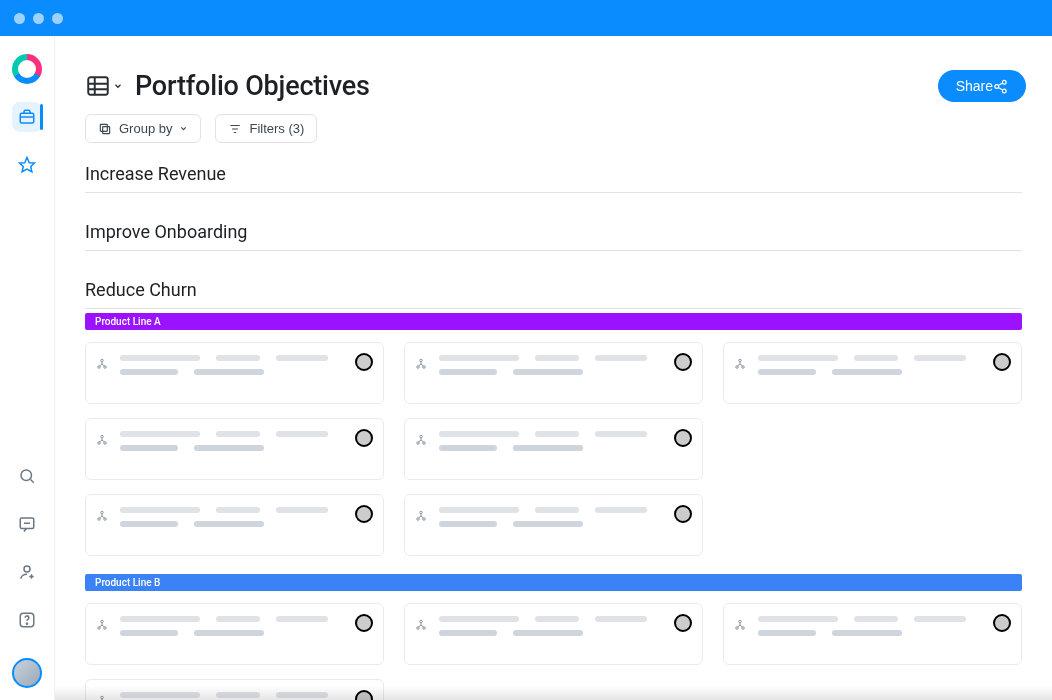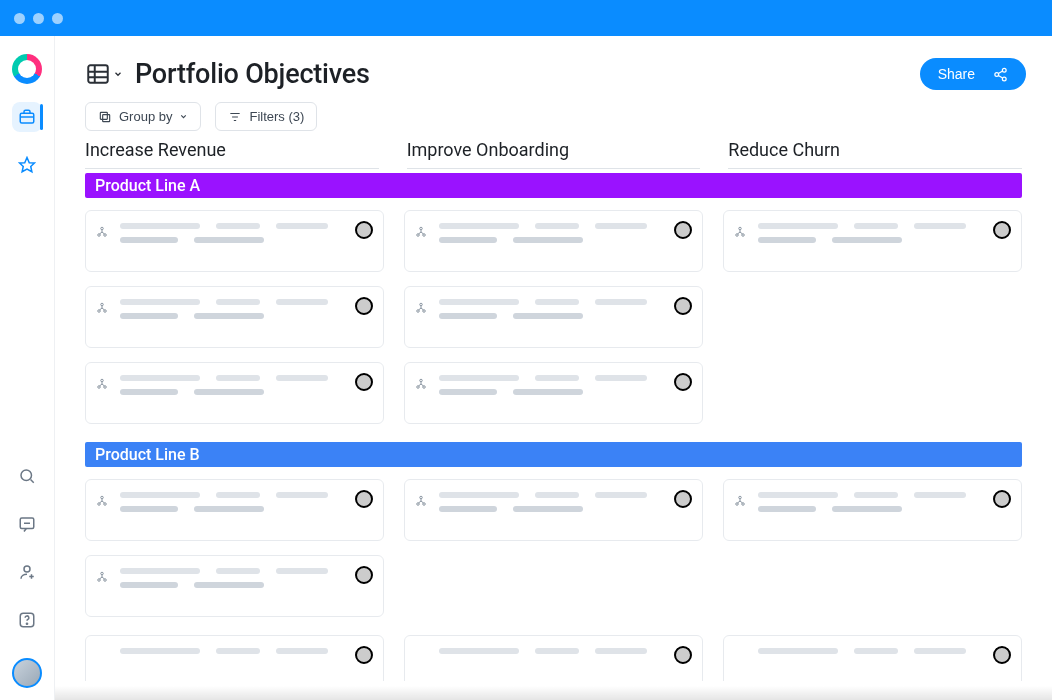--- a/index.html
+++ b/index.html
@@ -100,20 +100,21 @@
       flex: 1;
       padding: 22px 26px 0 30px;
       overflow: hidden;
       position: relative;
     }
     .header-row {
       display: flex;
       align-items: flex-start;
       justify-content: space-between;
       margin-bottom: 12px;
+      margin-top: 12px;
     }
     .title-left { display: flex; align-items: center; gap: 12px; }
     .view-switch {
       display: flex; align-items: center; gap: 2px;
       color: #2a2f36;
       cursor: pointer;
     }
     .page-title {
       font-size: 27px;
       font-weight: 500;
@@ -123,62 +124,62 @@
     .share-btn {
       background: #0a8cff;
       color: #fff;
       border: none;
       border-radius: 999px;
       padding: 8px 18px;
       font-size: 14px;
       font-weight: 500;
       display: inline-flex;
       align-items: center;
-      gap: 18px;
+      gap: 0;
       cursor: pointer;
     }
 
     .toolbar-row {
       display: flex;
       gap: 14px;
-      margin-bottom: 8px;
+      margin-bottom: 20px;
     }
     .pill-btn {
       border: 1px solid #dfe3e8;
       background: #fff;
       border-radius: 6px;
       padding: 6px 12px;
       font-size: 13px;
       color: #3d4753;
       display: inline-flex;
       align-items: center;
       gap: 7px;
       cursor: pointer;
     }
 
     
     .columns-header {
       display: grid;
-      grid-template-columns: repeat(3, 1fr);
+      grid-template-columns: repeat(1, 1fr);
       gap: 28px;
       margin-bottom: 0;
     }
     .col-title {
       font-size: 18px;
       font-weight: 400;
       color: #1d2126;
       border-bottom: 1px solid #dfe3e8;
       padding-bottom: 8px;
     }
 
     
     .group-band {
       padding: 3px 10px;
       color: #fff;
-      font-size: 16px;
+      font-size: 10px;
       font-weight: 500;
       border-radius: 2px;
       margin-bottom: 12px;
       margin-top: 4px;
     }
     .group-a { background: #9a12ff; }
     .group-b { background: #3b82f6; }
     .group-c { background: #ed1868; }
 
     .board-row {

